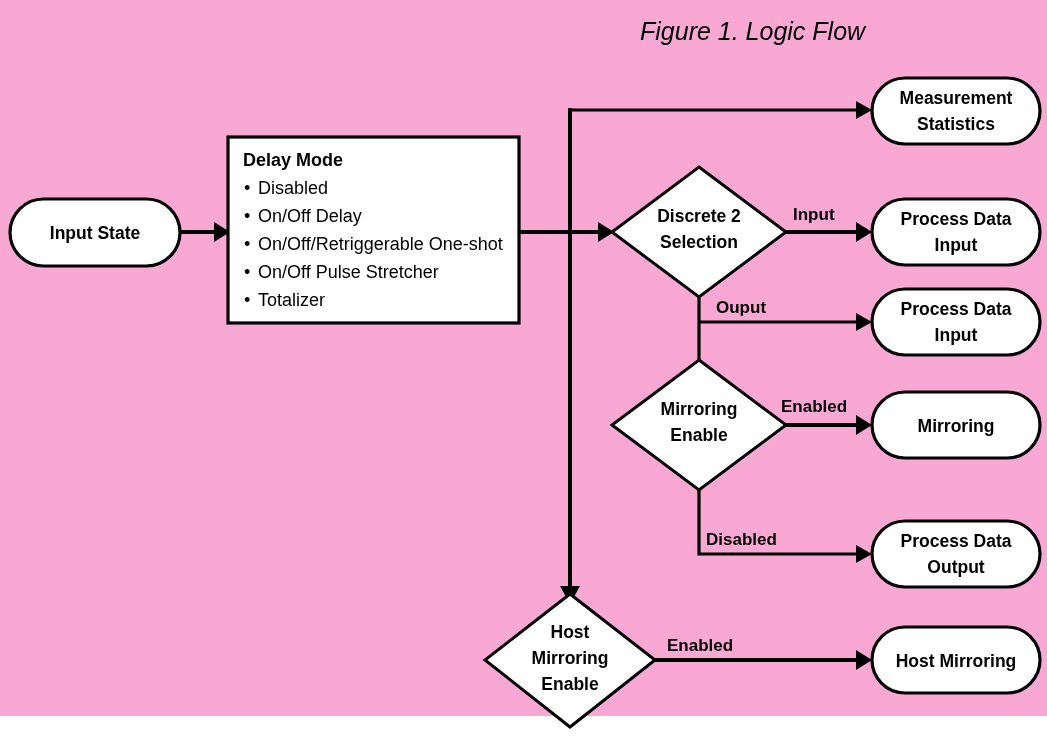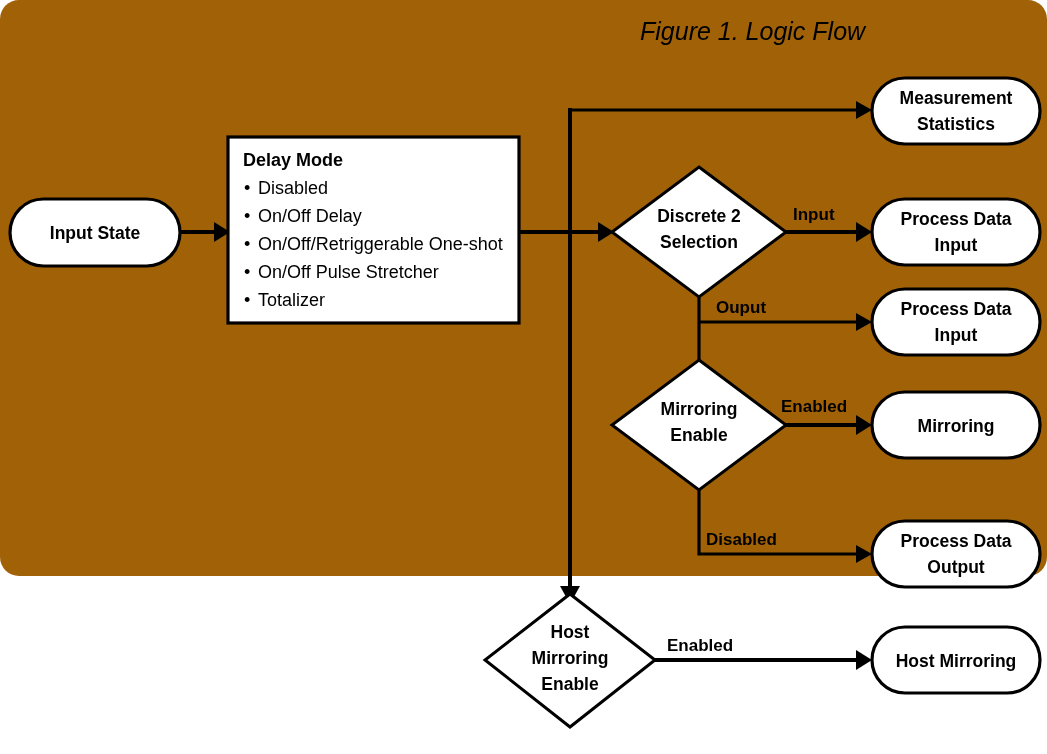--- a/index.html
+++ b/index.html
@@ -9,23 +9,22 @@
   }
   body {
     width: 1047px;
     height: 754px;
     font-family: "Liberation Sans", sans-serif;
     overflow: hidden;
   }
   #figure-root {
     position: relative;
     width: 1047px;
-    height: 576px;
-    background: #a16207;
-    border-radius: 19px;
+    height: 716px;
+    background: #f9a8d4;
   }
   #flow-svg {
     position: absolute;
     top: 0;
     left: 0;
   }
   .fig-title {
     font-family: "Liberation Sans", sans-serif;
     font-style: italic;
     font-size: 25px;

